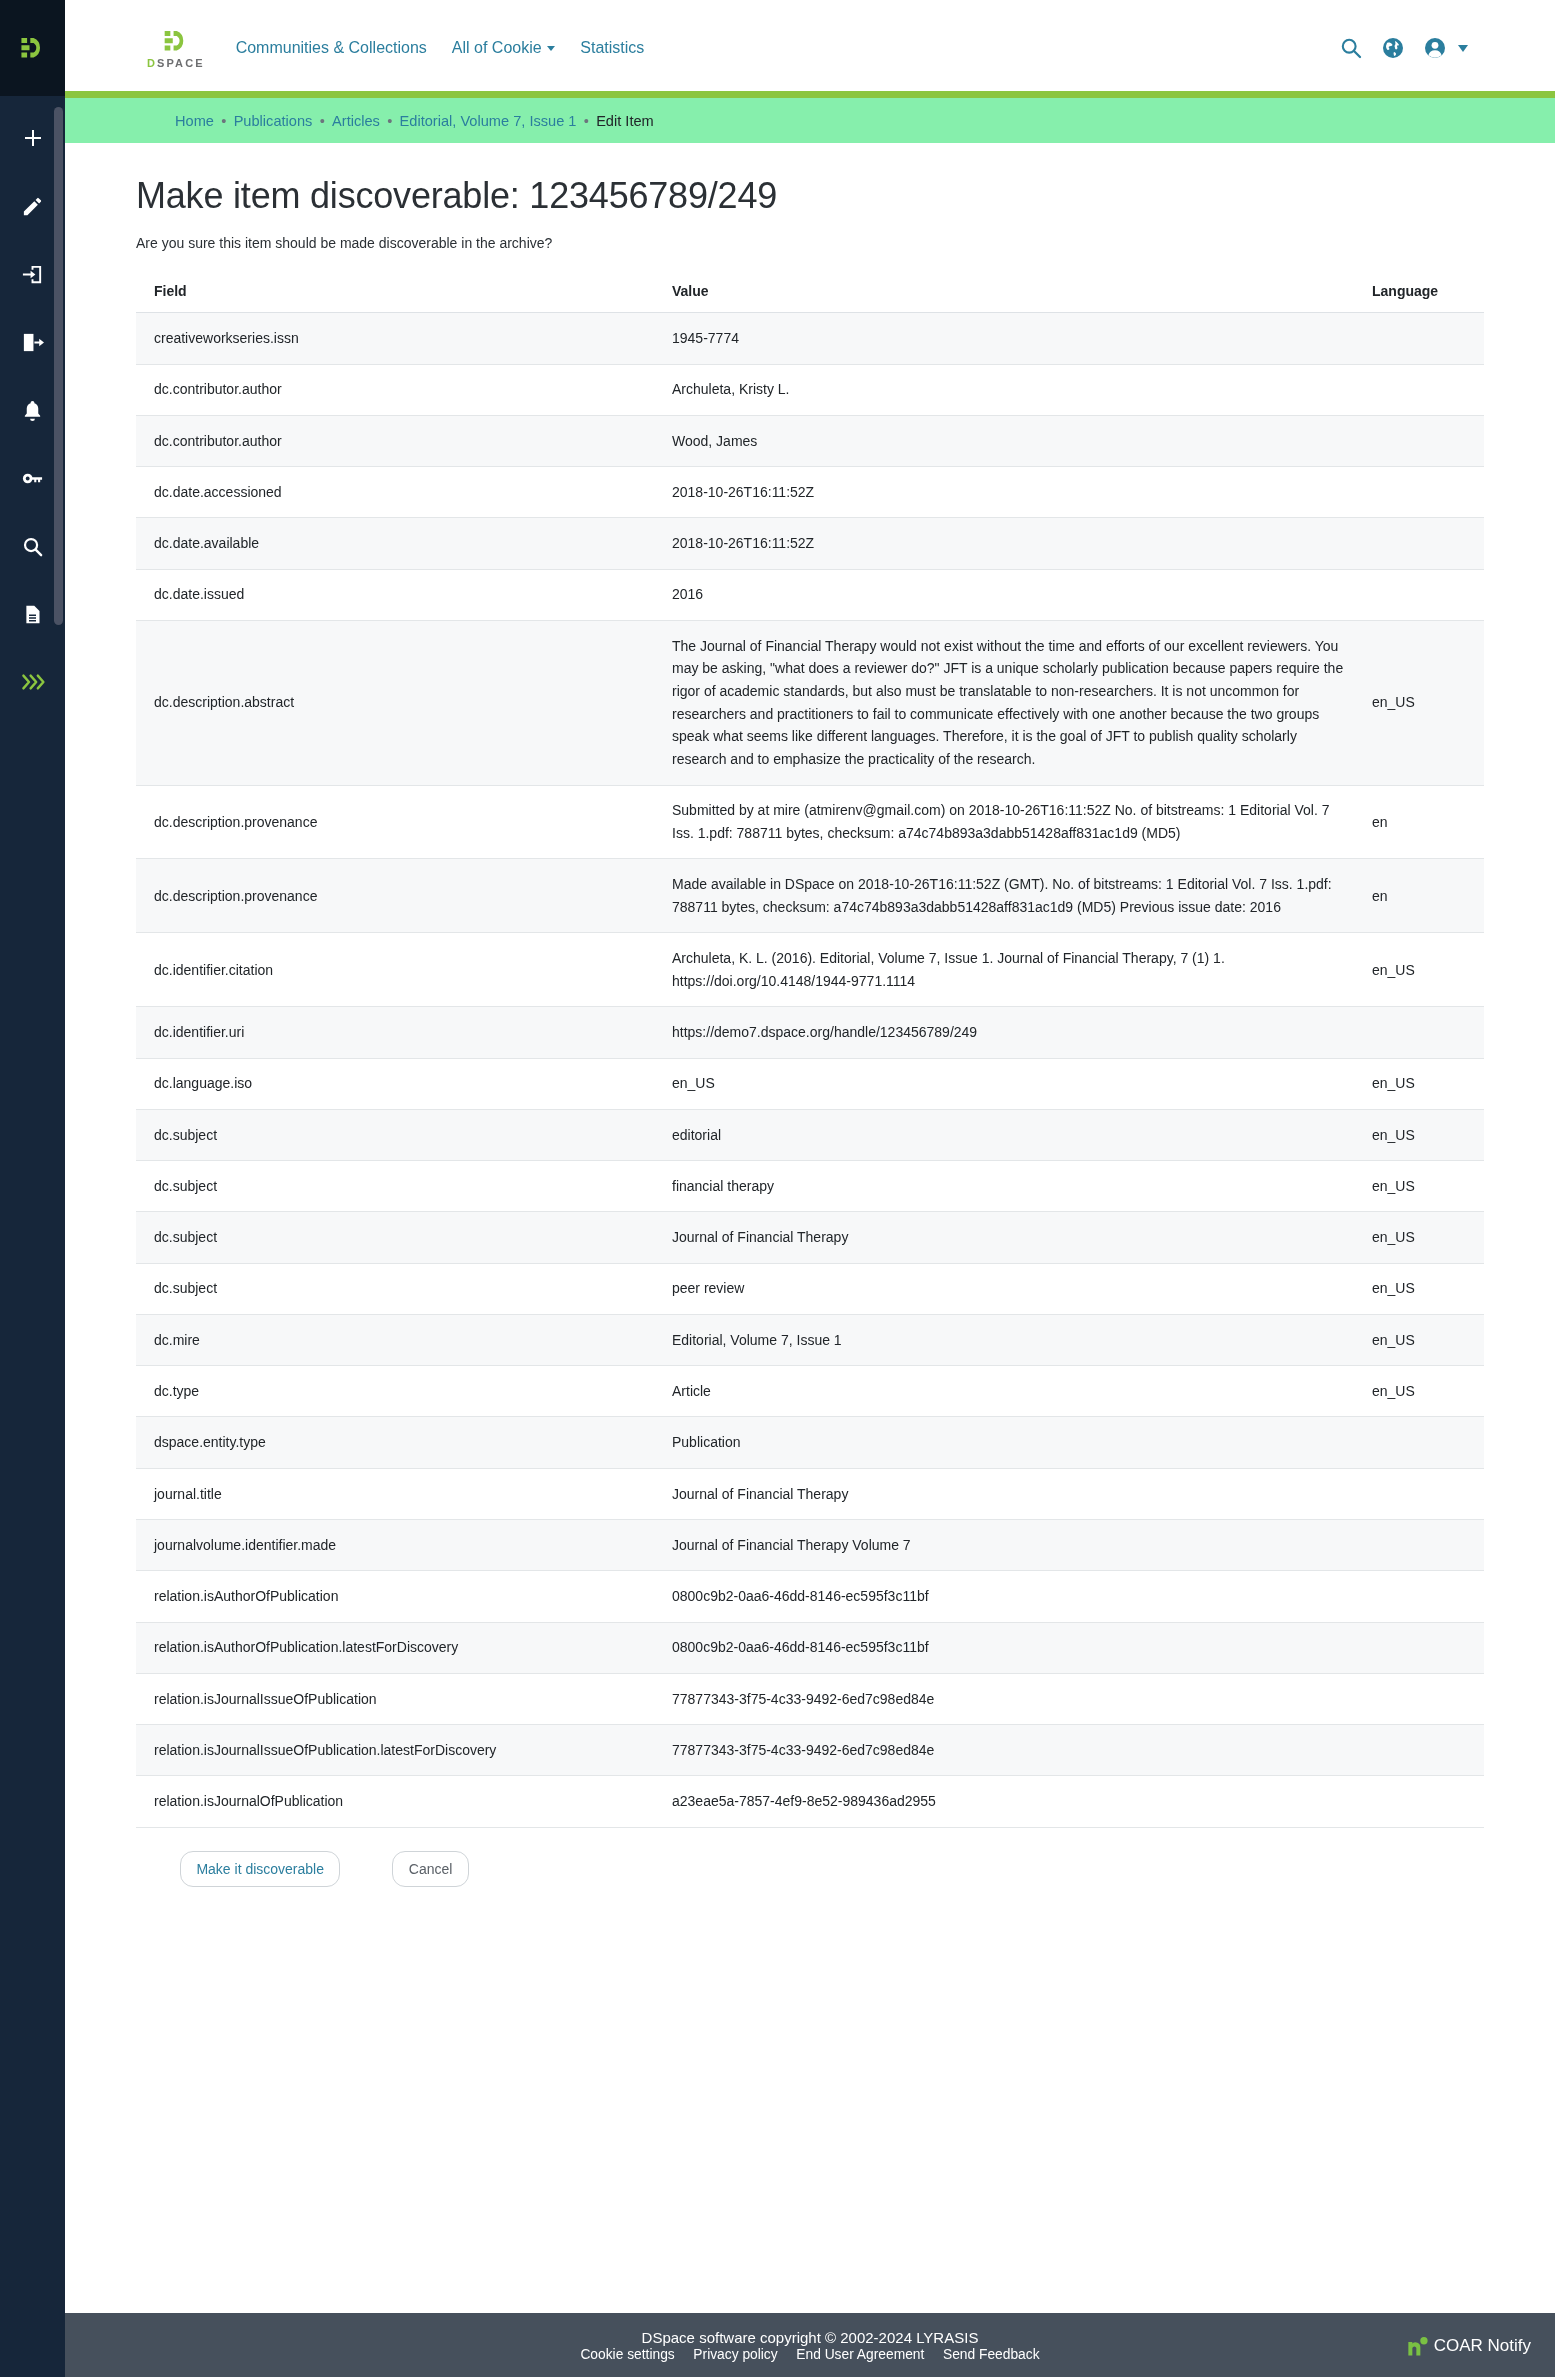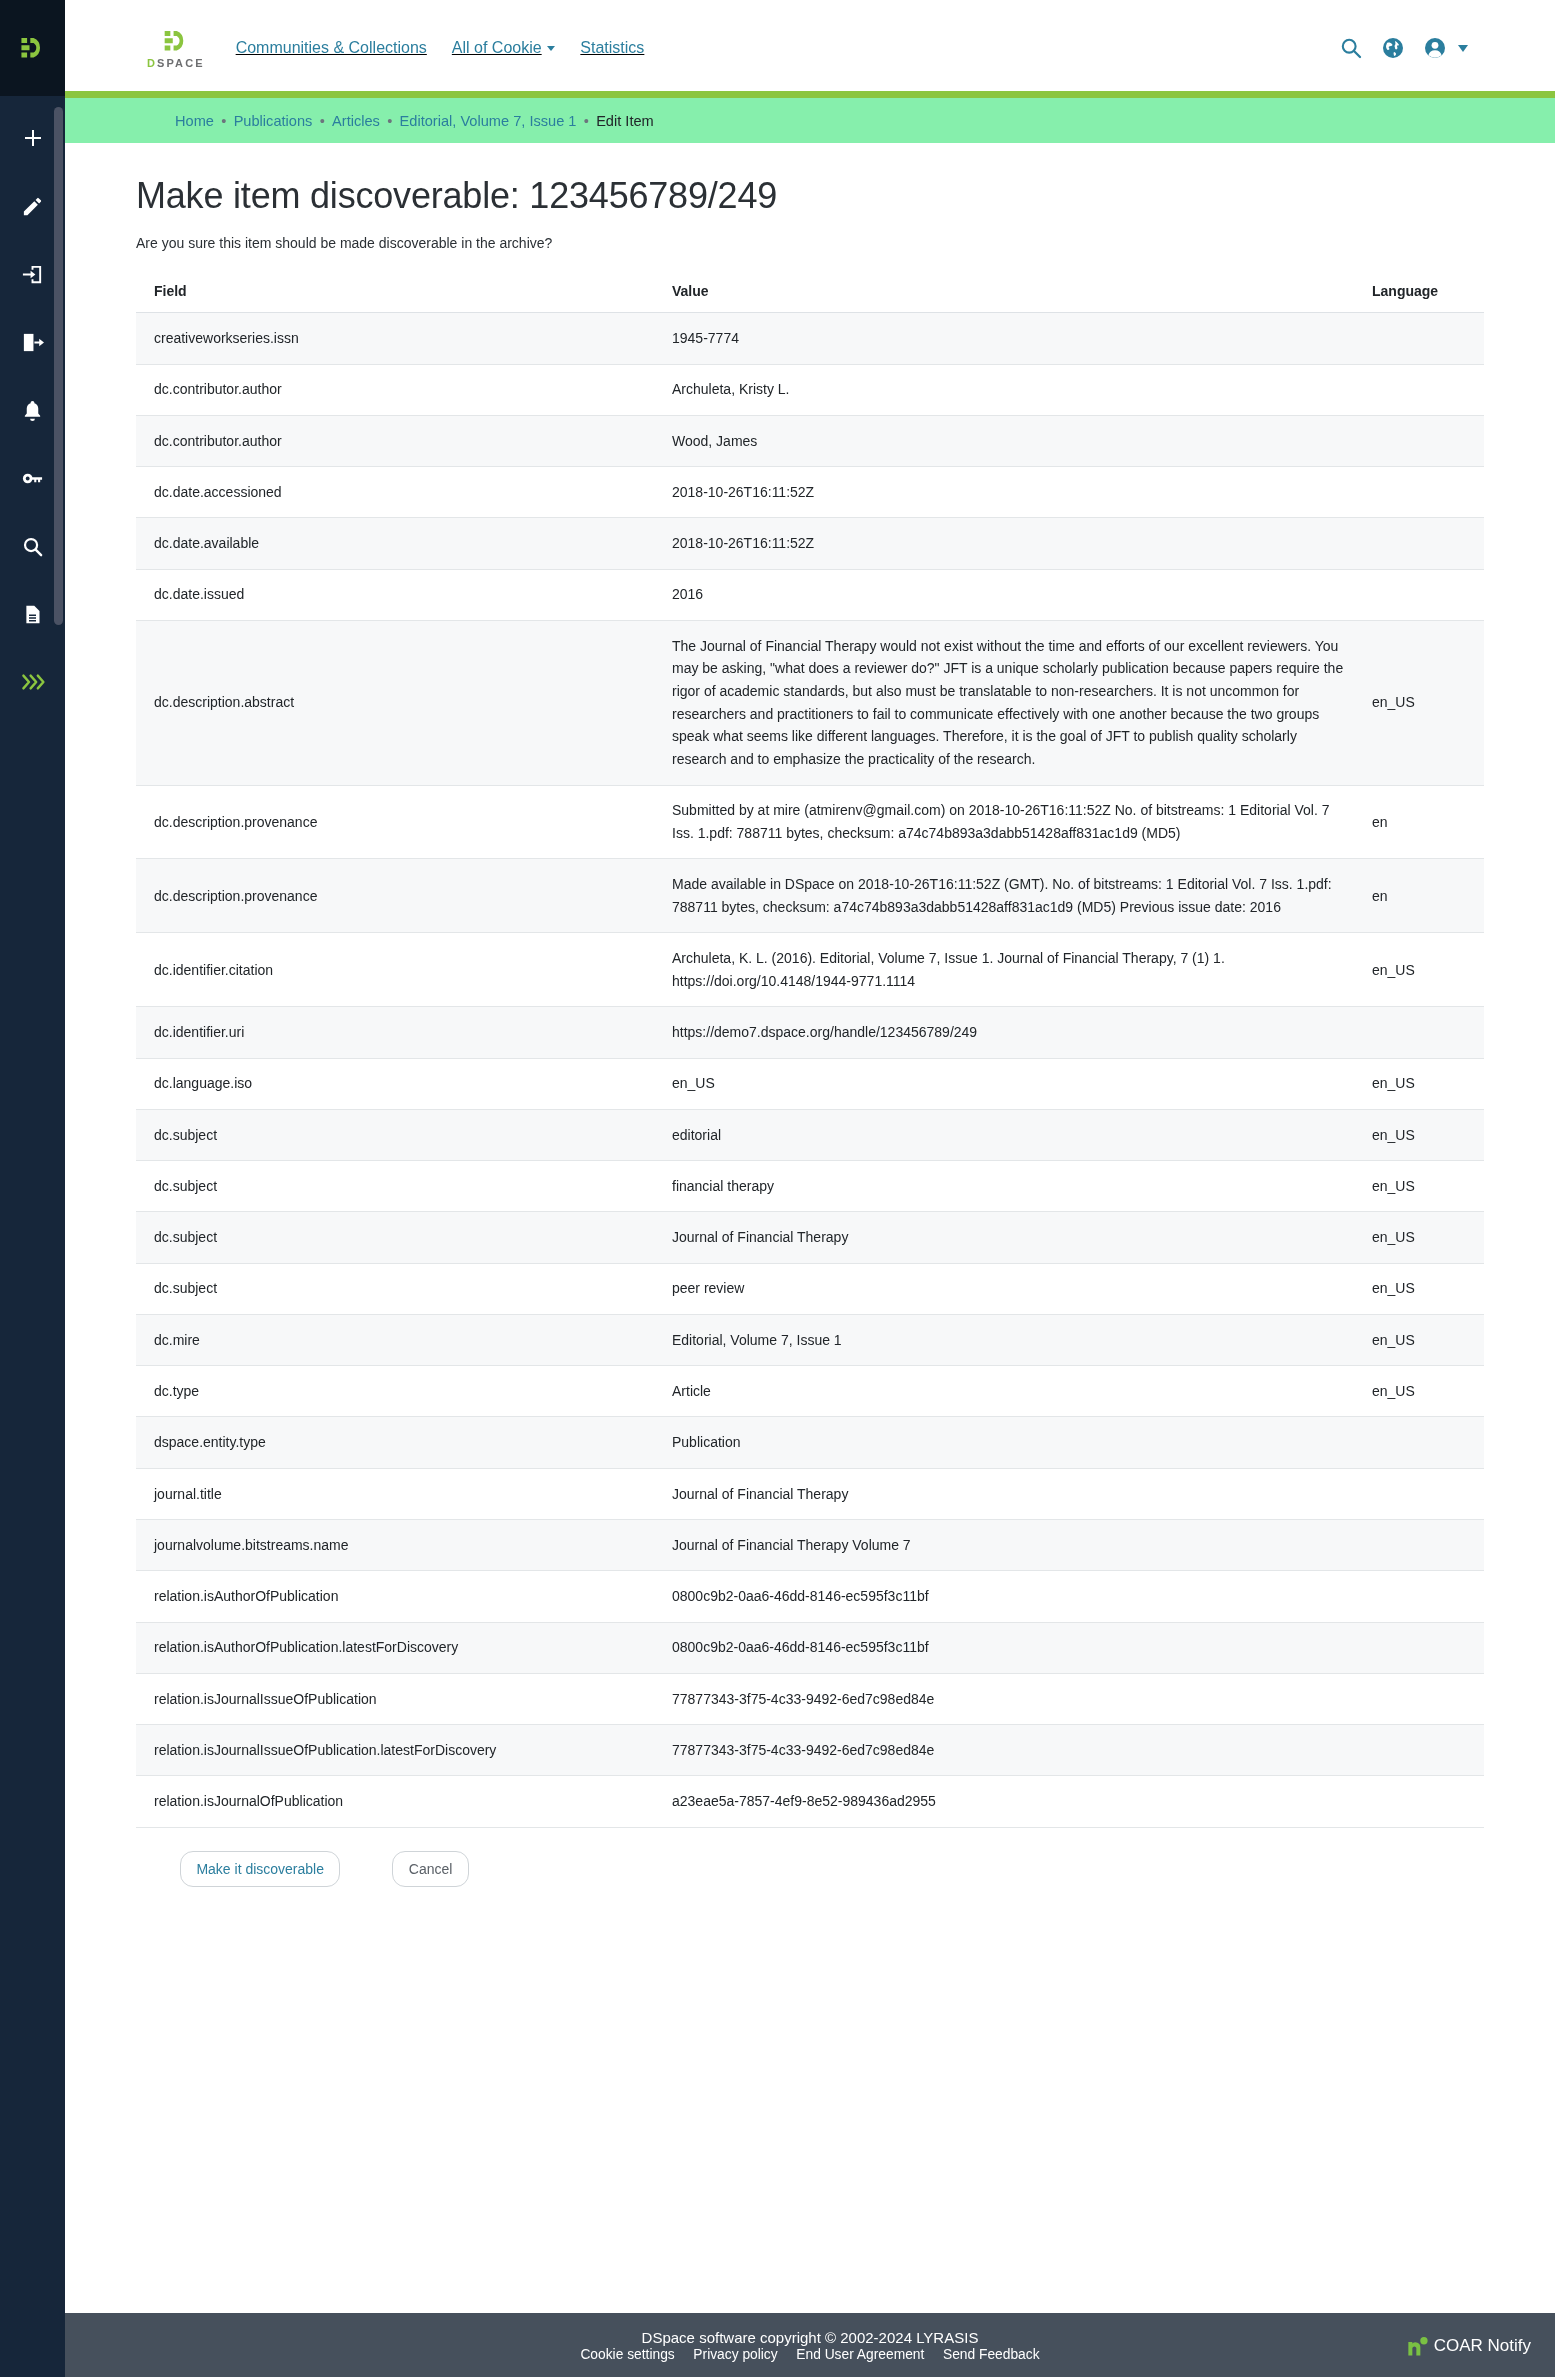--- a/index.html
+++ b/index.html
@@ -75,21 +75,21 @@
   }
   .brand .wordmark {
     font-size: 11px;
     font-weight: bold;
     letter-spacing: 2.1px;
     margin-top: 2.4px;
   }
   .brand .wordmark .d { color: #8bc53f; }
   .brand .wordmark .rest { color: #6d6e70; }
 
-  .nav-links { display: flex; align-items: center; gap: 25px; text-decoration: underline; }
+  .nav-links { display: flex; align-items: center; gap: 25px; }
   .nav-links a {
     color: #2b7e9e;
     font-size: 16px;
     text-decoration: none;
     white-space: nowrap;
   }
   .nav-links .caret {
     display: inline-block;
     width: 0; height: 0;
     border-left: 4.9px solid transparent;
@@ -507,21 +507,21 @@
           <td class="col-field">dspace.entity.type</td>
           <td class="col-value">Publication</td>
           <td class="col-lang lang-cell"></td>
         </tr>
         <tr>
           <td class="col-field">journal.title</td>
           <td class="col-value">Journal of Financial Therapy</td>
           <td class="col-lang lang-cell"></td>
         </tr>
         <tr class="striped">
-          <td class="col-field">journalvolume.bitstreams.name</td>
+          <td class="col-field">journalvolume.identifier.made</td>
           <td class="col-value">Journal of Financial Therapy Volume 7</td>
           <td class="col-lang lang-cell"></td>
         </tr>
         <tr>
           <td class="col-field">relation.isAuthorOfPublication</td>
           <td class="col-value">0800c9b2-0aa6-46dd-8146-ec595f3c11bf</td>
           <td class="col-lang lang-cell"></td>
         </tr>
         <tr class="striped">
           <td class="col-field">relation.isAuthorOfPublication.latestForDiscovery</td>

